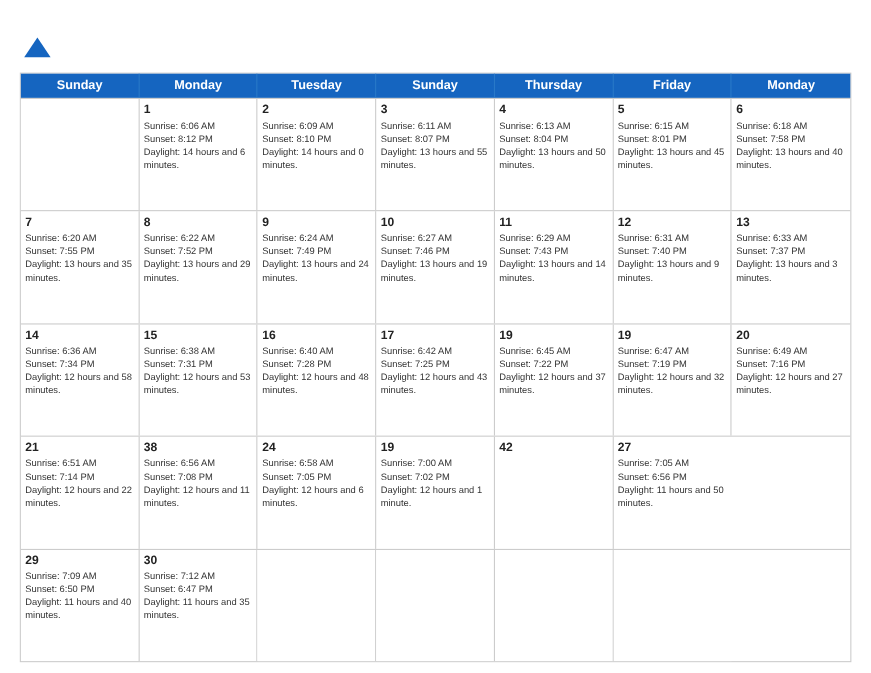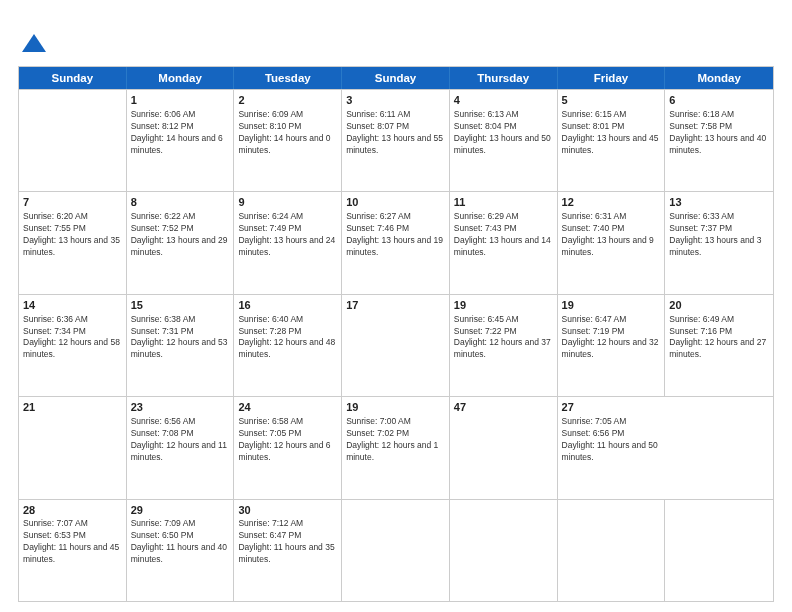--- a/index.html
+++ b/index.html
@@ -206,63 +206,61 @@
           <div class="cal-cell">
             <span class="cell-day">15</span>
             <div class="cell-info">Sunrise: 6:38 AM<br>Sunset: 7:31 PM<br>Daylight: 12 hours and 53 minutes.</div>
           </div>
           <div class="cal-cell">
             <span class="cell-day">16</span>
             <div class="cell-info">Sunrise: 6:40 AM<br>Sunset: 7:28 PM<br>Daylight: 12 hours and 48 minutes.</div>
           </div>
           <div class="cal-cell">
             <span class="cell-day">17</span>
+            <div class="cell-info">Sunrise: 6:42 AM<br>Sunset: 7:25 PM<br>Daylight: 12 hours and 43 minutes.</div>
           </div>
           <div class="cal-cell">
             <span class="cell-day">19</span>
             <div class="cell-info">Sunrise: 6:45 AM<br>Sunset: 7:22 PM<br>Daylight: 12 hours and 37 minutes.</div>
           </div>
           <div class="cal-cell">
             <span class="cell-day">19</span>
             <div class="cell-info">Sunrise: 6:47 AM<br>Sunset: 7:19 PM<br>Daylight: 12 hours and 32 minutes.</div>
           </div>
           <div class="cal-cell">
             <span class="cell-day">20</span>
             <div class="cell-info">Sunrise: 6:49 AM<br>Sunset: 7:16 PM<br>Daylight: 12 hours and 27 minutes.</div>
           </div>
         </div>
         <div class="cal-row">
           <div class="cal-cell">
             <span class="cell-day">21</span>
-          </div>
-          <div class="cal-cell">
-            <span class="cell-day">23</span>
+            <div class="cell-info">Sunrise: 6:51 AM<br>Sunset: 7:14 PM<br>Daylight: 12 hours and 22 minutes.</div>
+          </div>
+          <div class="cal-cell">
+            <span class="cell-day">38</span>
             <div class="cell-info">Sunrise: 6:56 AM<br>Sunset: 7:08 PM<br>Daylight: 12 hours and 11 minutes.</div>
           </div>
           <div class="cal-cell">
             <span class="cell-day">24</span>
             <div class="cell-info">Sunrise: 6:58 AM<br>Sunset: 7:05 PM<br>Daylight: 12 hours and 6 minutes.</div>
           </div>
           <div class="cal-cell">
             <span class="cell-day">19</span>
             <div class="cell-info">Sunrise: 7:00 AM<br>Sunset: 7:02 PM<br>Daylight: 12 hours and 1 minute.</div>
           </div>
           <div class="cal-cell">
-            <span class="cell-day">47</span>
+            <span class="cell-day">42</span>
           </div>
           <div class="cal-cell">
             <span class="cell-day">27</span>
             <div class="cell-info">Sunrise: 7:05 AM<br>Sunset: 6:56 PM<br>Daylight: 11 hours and 50 minutes.</div>
           </div>
         </div>
         <div class="cal-row">
-          <div class="cal-cell">
-            <span class="cell-day">28</span>
-            <div class="cell-info">Sunrise: 7:07 AM<br>Sunset: 6:53 PM<br>Daylight: 11 hours and 45 minutes.</div>
-          </div>
           <div class="cal-cell">
             <span class="cell-day">29</span>
             <div class="cell-info">Sunrise: 7:09 AM<br>Sunset: 6:50 PM<br>Daylight: 11 hours and 40 minutes.</div>
           </div>
           <div class="cal-cell">
             <span class="cell-day">30</span>
             <div class="cell-info">Sunrise: 7:12 AM<br>Sunset: 6:47 PM<br>Daylight: 11 hours and 35 minutes.</div>
           </div>
           <div class="cal-cell empty"></div>
           <div class="cal-cell empty"></div>

